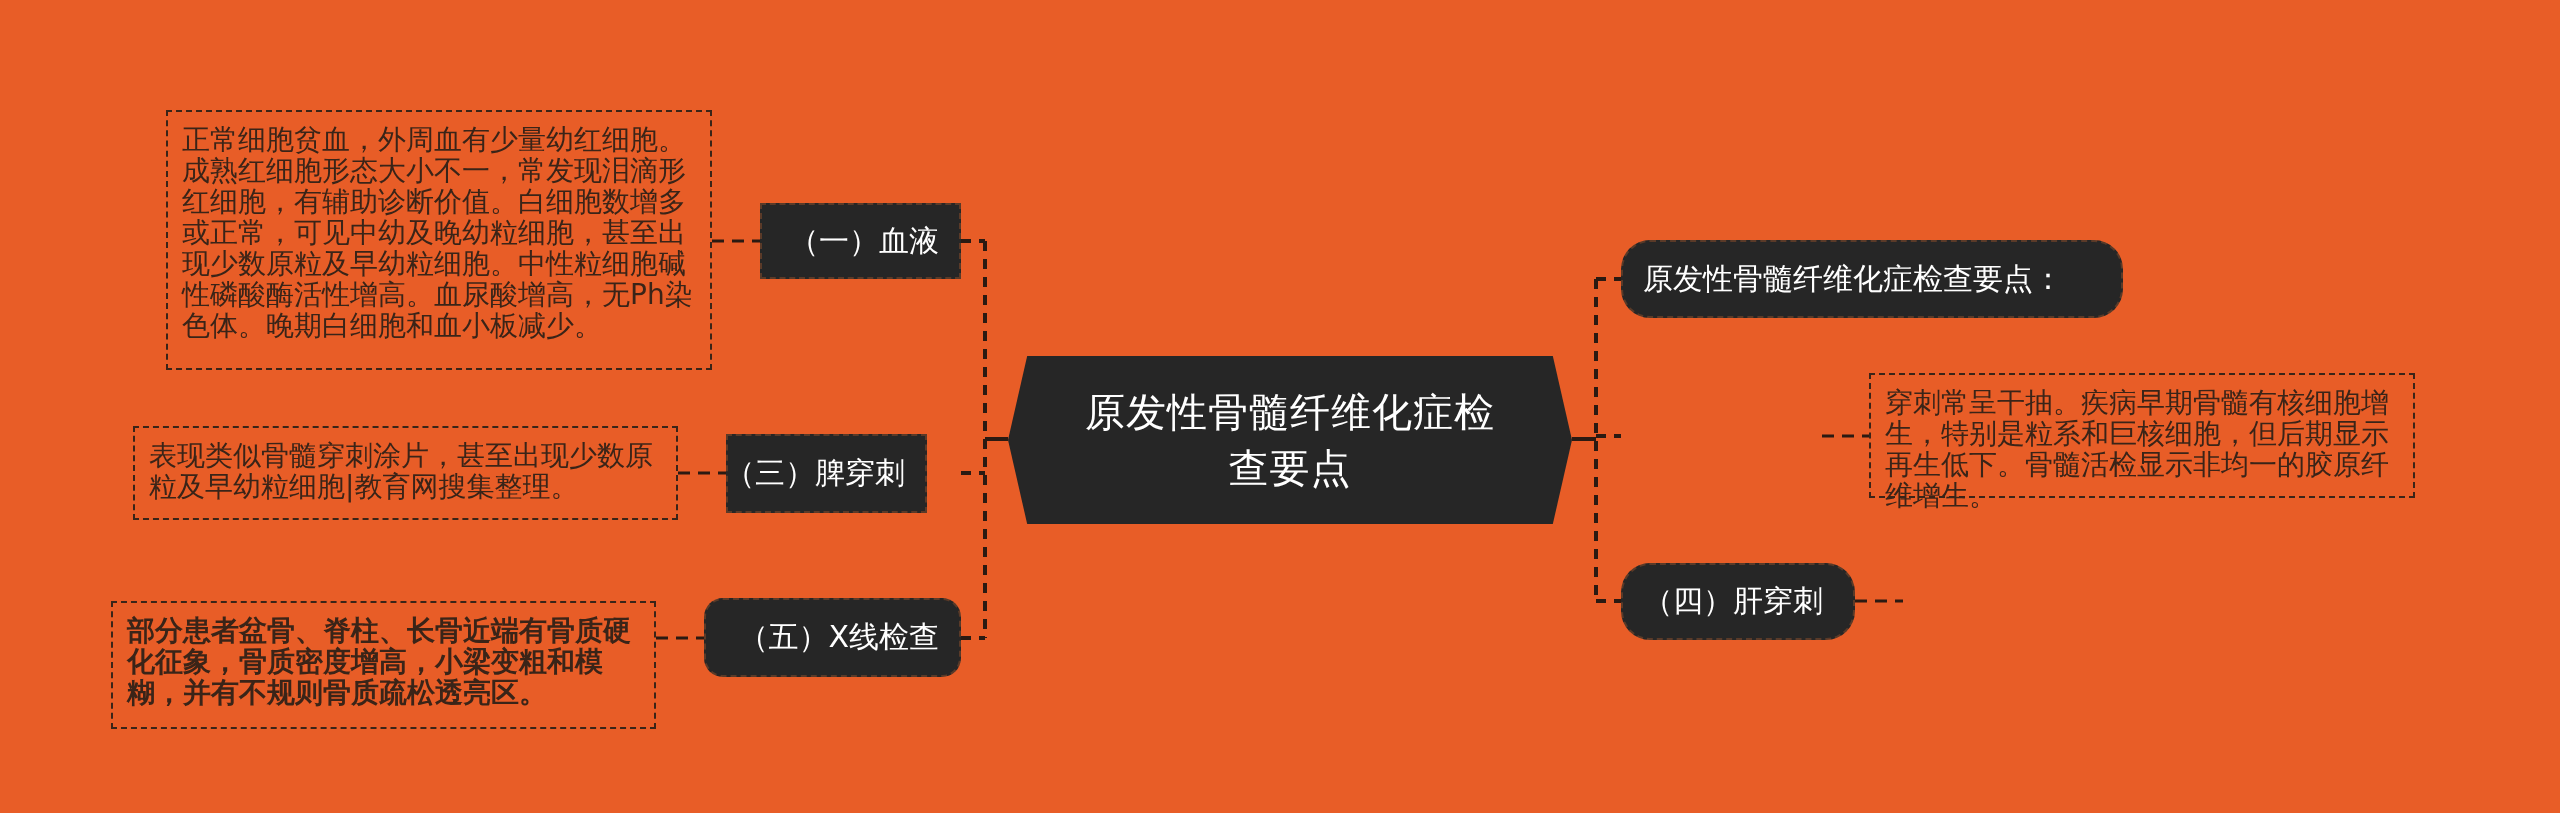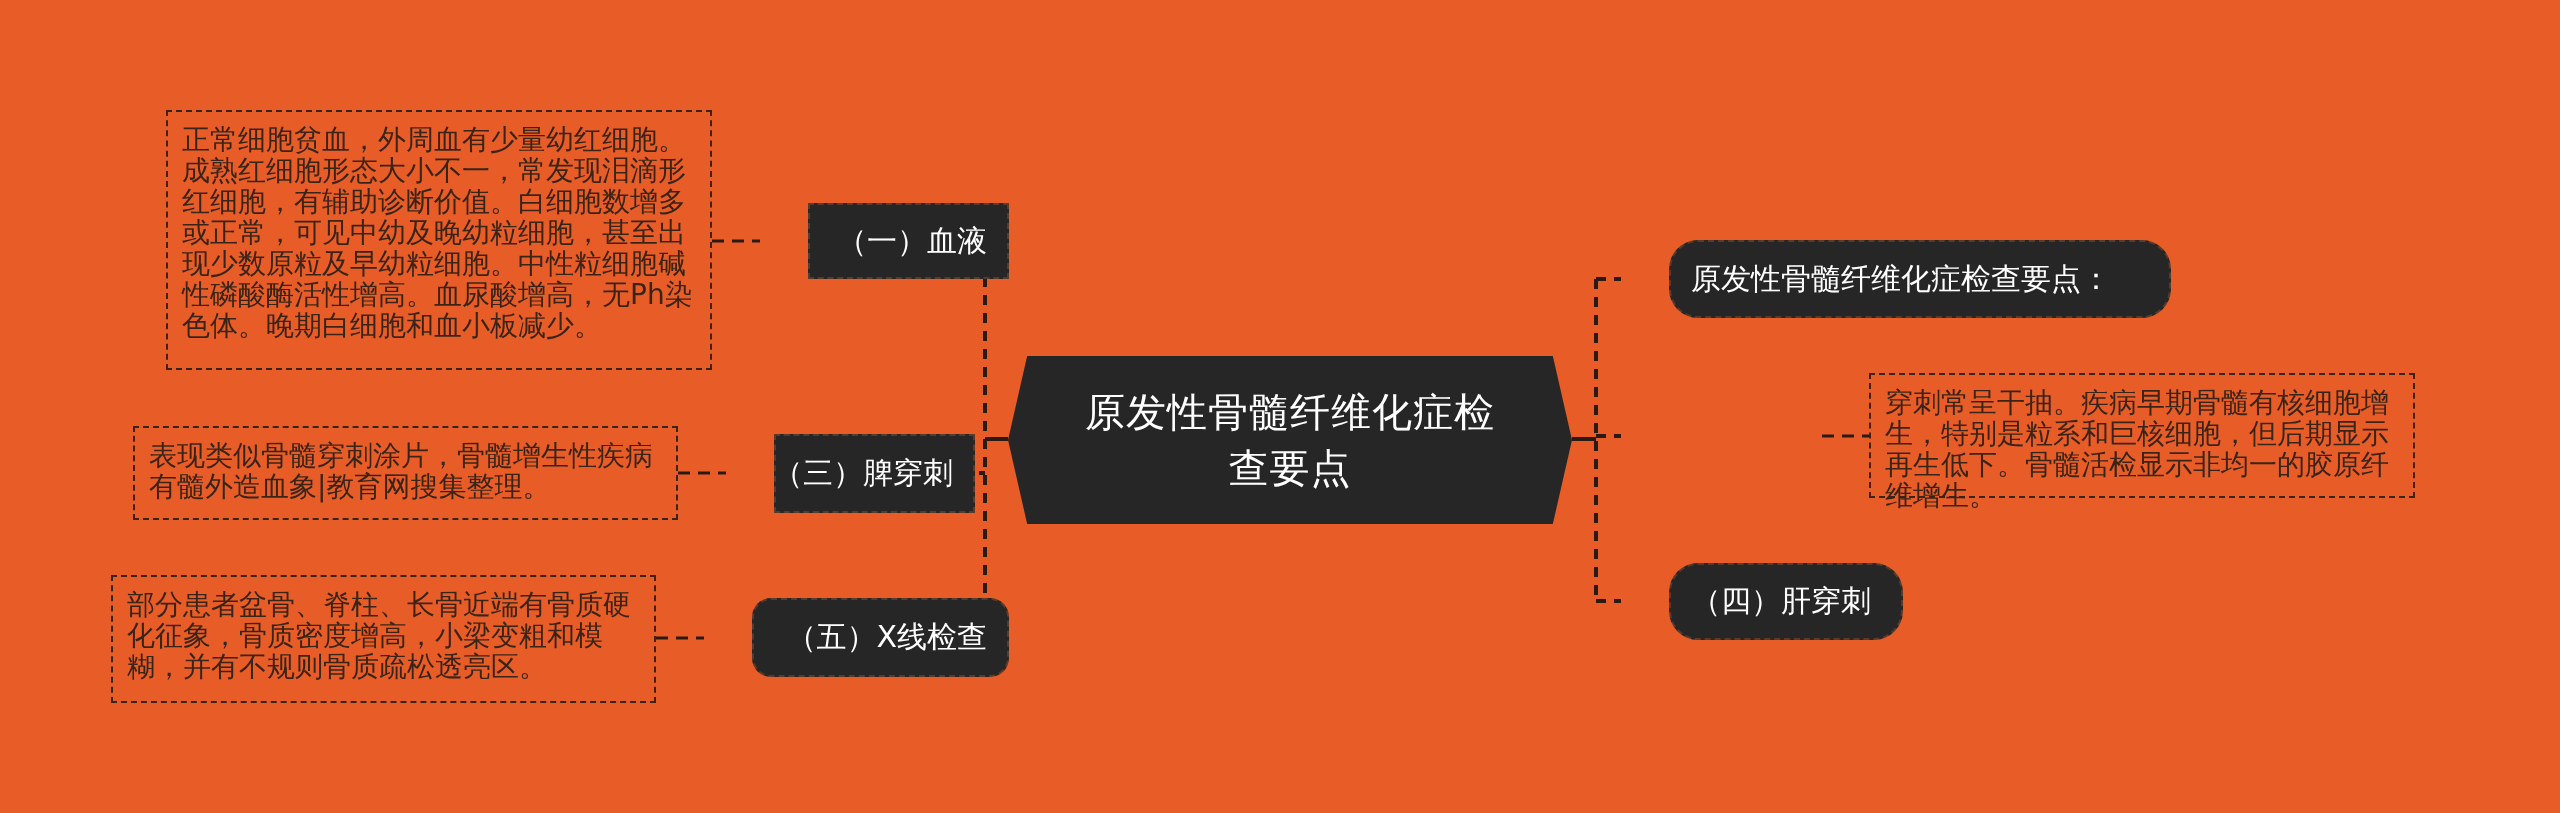--- a/index.html
+++ b/index.html
@@ -51,21 +51,20 @@
       background: #262626;
       border: 2px dashed #5a3a28;
       box-sizing: border-box;
       display: flex;
       align-items: center;
       justify-content: flex-end;
       padding: 0 20px;
       color: #ffffff;
       font-size: 30px;
       white-space: nowrap;
-      margin-left: 48px;
     }
     .branch.right {
       justify-content: flex-start;
       border-radius: 29px;
     }
     .detail {
       position: absolute;
       border: 2px dashed #3a2418;
       box-sizing: border-box;
       padding: 12px 14px;
@@ -119,27 +118,27 @@
     <span>（一）血液</span>
   </div>
   <div class="detail" style="left:166px; top:110px; width:546px; height:260px;">
     <span>正常细胞贫血，外周血有少量幼红细胞。成熟红细胞形态大小不一，常发现泪滴形红细胞，有辅助诊断价值。白细胞数增多或正常，可见中幼及晚幼粒细胞，甚至出现少数原粒及早幼粒细胞。中性粒细胞碱性磷酸酶活性增高。血尿酸增高，无Ph染色体。晚期白细胞和血小板减少。</span>
   </div>
 
   <div class="branch" style="left:726px; top:434px; width:201px; height:79px;">
     <span>（三）脾穿刺</span>
   </div>
   <div class="detail" style="left:133px; top:426px; width:545px; height:94px;">
-    <span>表现类似骨髓穿刺涂片，骨髓增生性疾病有髓外造血象|教育网搜集整理。</span>
+    <span>表现类似骨髓穿刺涂片，甚至出现少数原粒及早幼粒细胞|教育网搜集整理。</span>
   </div>
 
   <div class="branch" style="left:704px; top:598px; width:257px; height:79px;border-radius:19px;">
     <span>（五）X线检查</span>
   </div>
-  <div class="detail" style="left:111px; top:575px; width:545px; height:128px;">
+  <div class="detail" style="left:111px; top:601px; width:545px; height:128px;font-weight:bold;">
     <span>部分患者盆骨、脊柱、长骨近端有骨质硬化征象，骨质密度增高，小梁变粗和模糊，并有不规则骨质疏松透亮区。</span>
   </div>
 
   <div class="branch right" style="left:1621px; top:240px; width:502px; height:78px;">
     <span>原发性骨髓纤维化症检查要点：</span>
   </div>
 
   <div class="detail" style="left:1869px; top:373px; width:546px; height:125px;">
     <span>穿刺常呈干抽。疾病早期骨髓有核细胞增生，特别是粒系和巨核细胞，但后期显示再生低下。骨髓活检显示非均一的胶原纤维增生。</span>
   </div>

